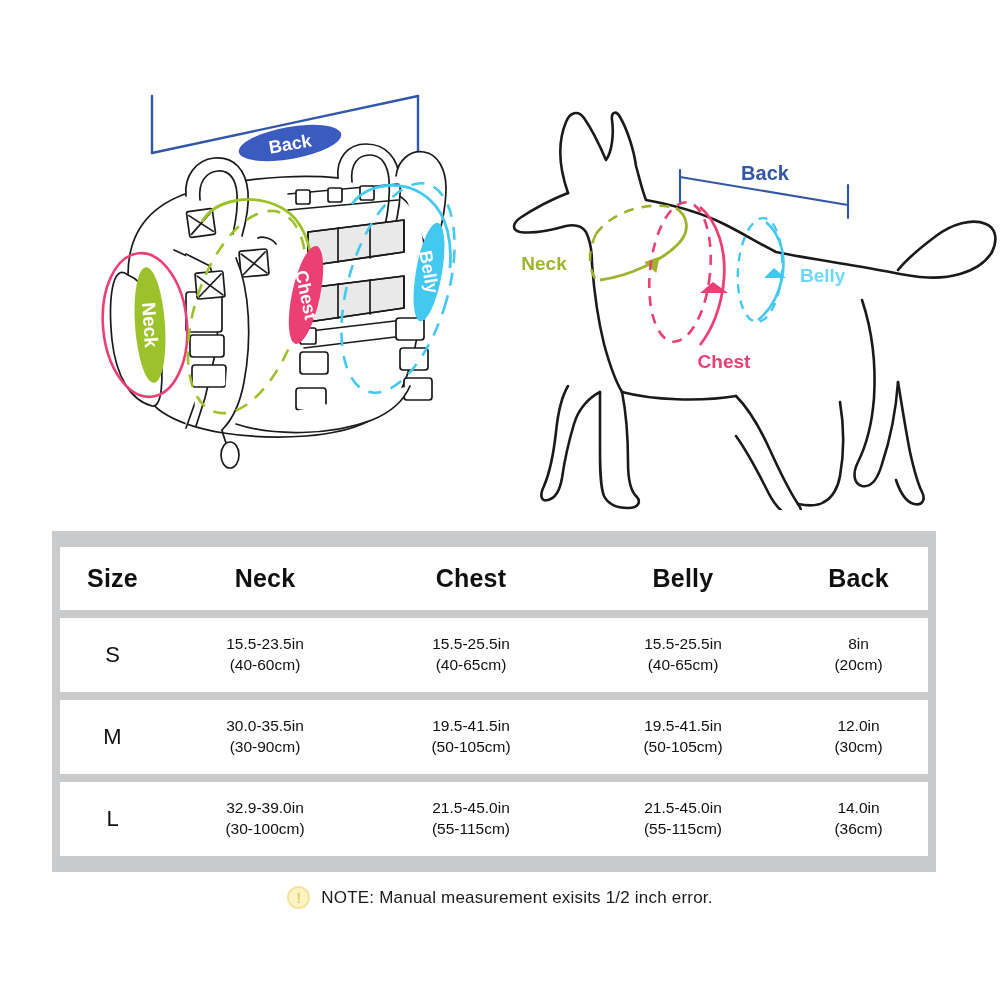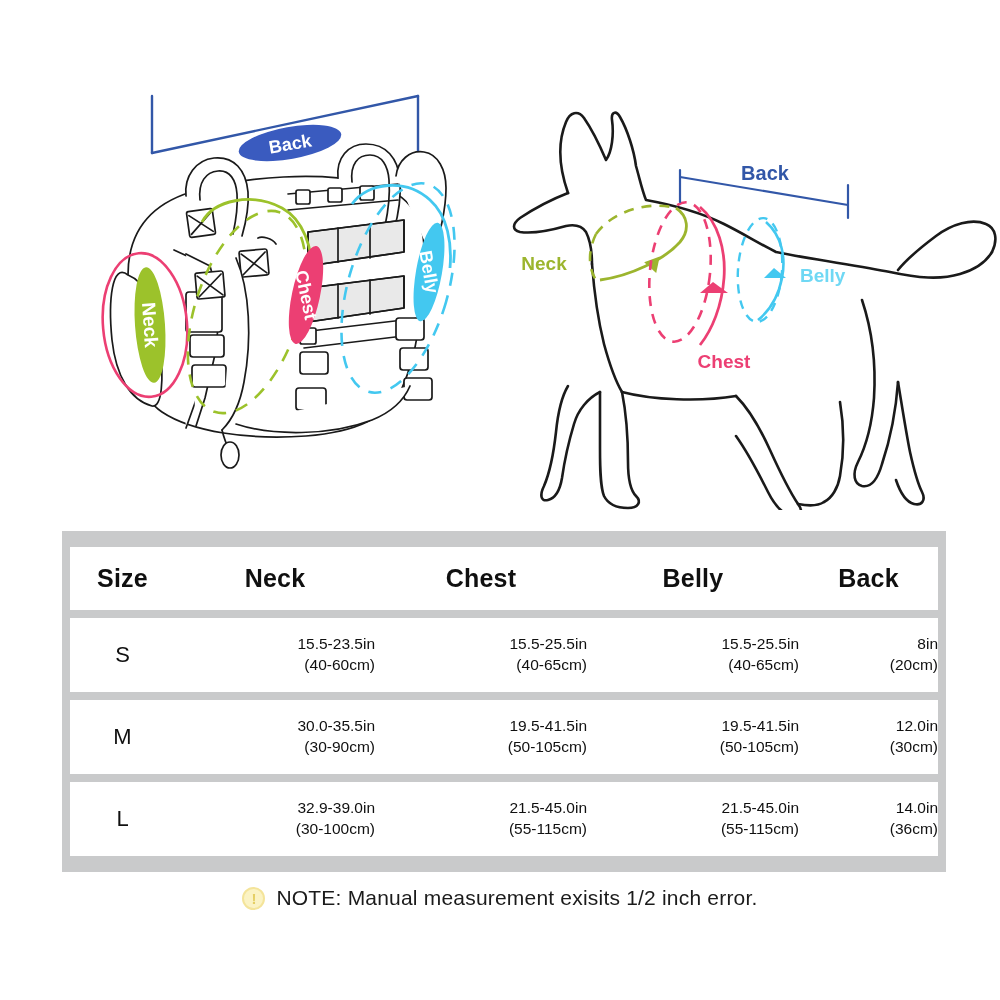--- a/index.html
+++ b/index.html
@@ -22,21 +22,21 @@
     left: 0;
     top: 0;
     width: 1000px;
     height: 510px;
   }
   .illus svg { display: block; }
 
   
   .size-table {
     position: absolute;
-    left: 62px;
+    left: 52px;
     top: 531px;
     width: 884px;
     background: #c9cacb;
     padding: 8px;
     box-sizing: border-box;
   }
   .tbl {
     width: 100%;
     border-collapse: separate;
     border-spacing: 0 8px;
@@ -65,21 +65,21 @@
   .tbl tbody td.size-cell {
     font-size: 22px;
     font-weight: normal;
   }
   .col-size  { width: 105px; }
   .col-neck  { width: 200px; }
   .col-chest { width: 212px; }
   .col-belly { width: 212px; }
   .col-back  { width: 139px; }
 
-  .cellline { display: block; text-align: right; }
+  .cellline { display: block; }
 
   
   .note-row {
     position: absolute;
     left: 0;
     top: 886px;
     width: 1000px;
     display: flex;
     align-items: center;
     justify-content: center;
@@ -95,21 +95,21 @@
     display: flex;
     align-items: center;
     justify-content: center;
     font-size: 15px;
     font-weight: bold;
     color: #e5cf64;
     line-height: 1;
     flex: none;
   }
   .note-text {
-    font-size: 21px;
+    font-size: 17px;
     color: #1b1b1b;
     letter-spacing: 0.2px;
     white-space: nowrap;
   }
 </style>
 </head>
 <body>
 
 <div id="page">
 

